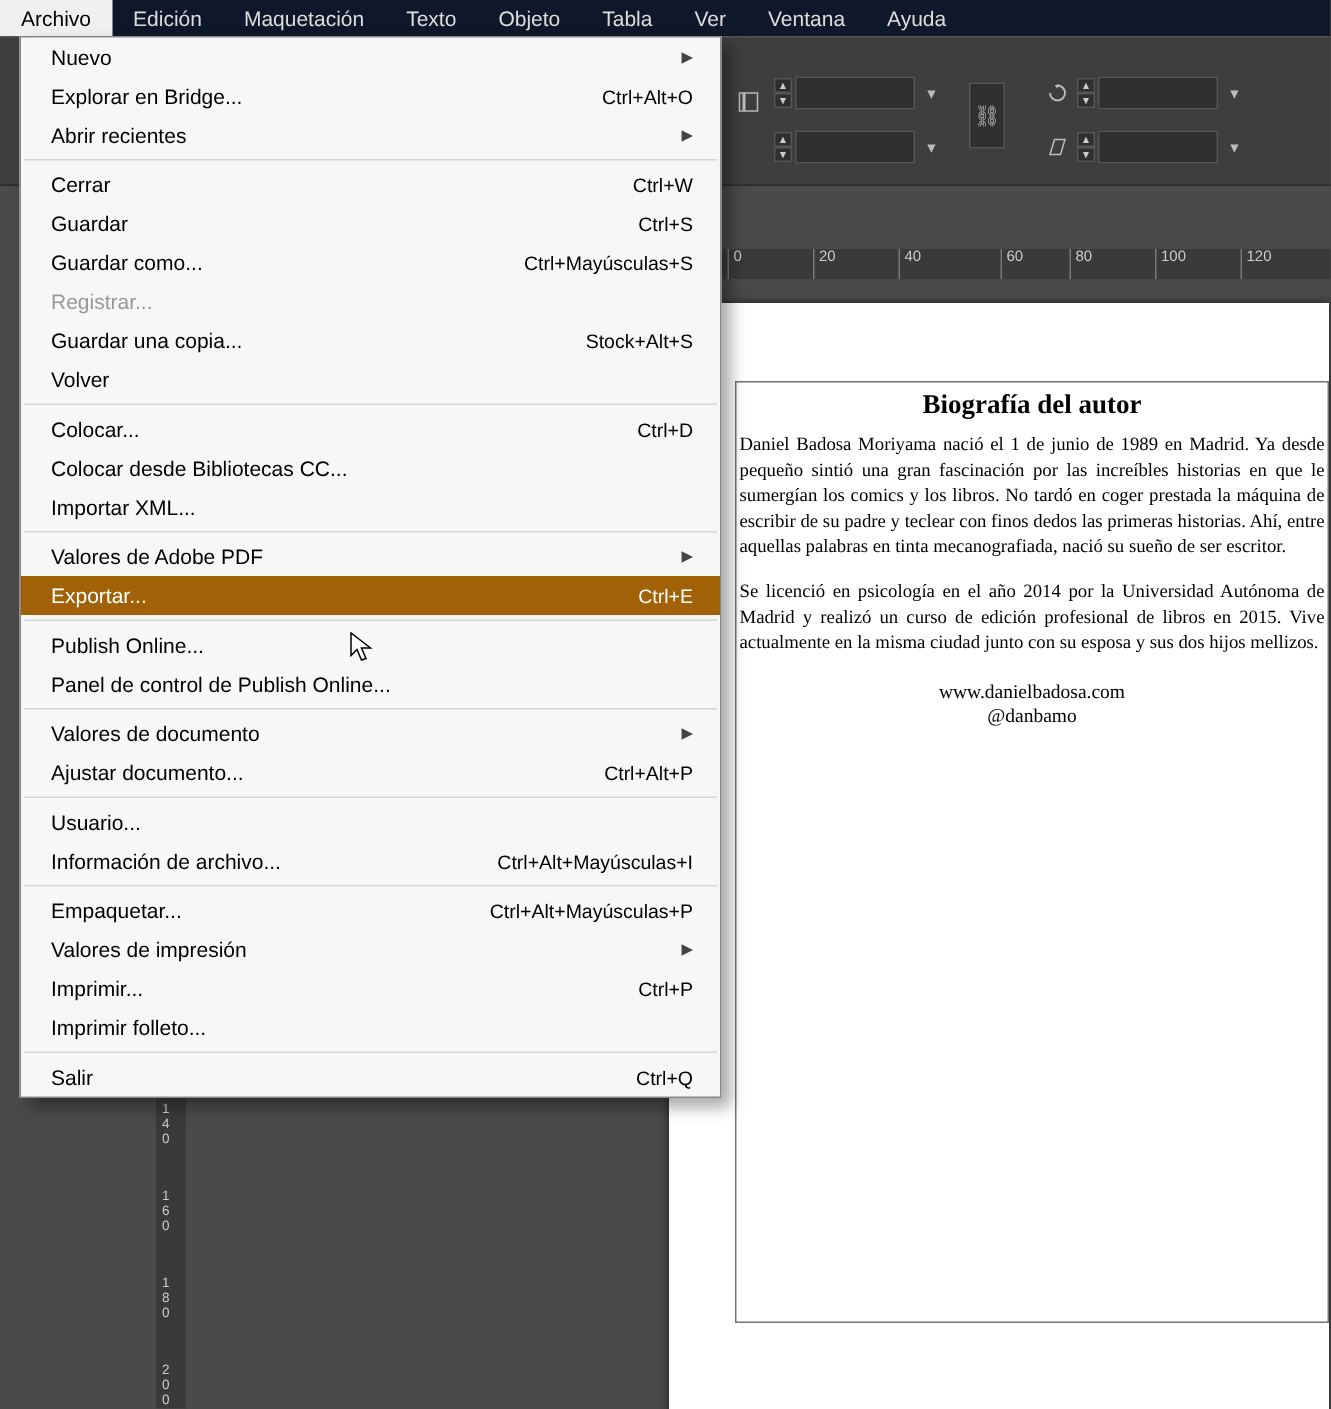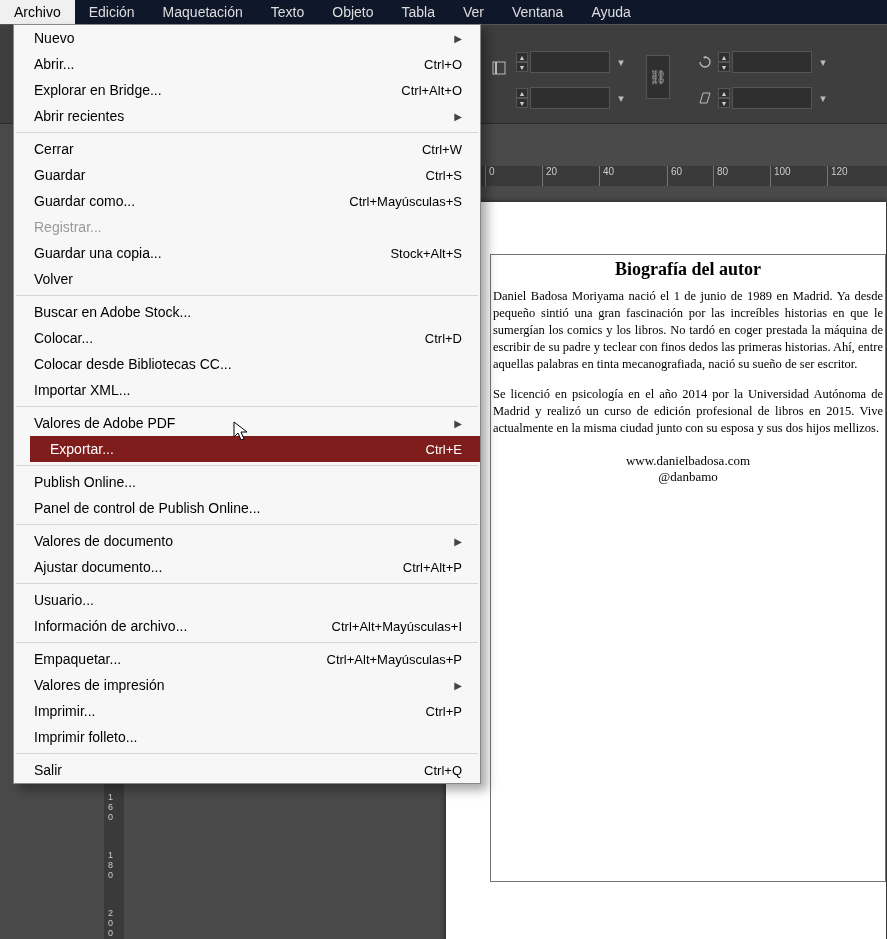--- a/index.html
+++ b/index.html
@@ -96,23 +96,22 @@
   .dropdown .row {
     height: 26px;
     display: flex;
     align-items: center;
     padding: 0 18px 0 20px;
     justify-content: space-between;
     white-space: nowrap;
     gap: 28px;
   }
   .dropdown .row.highlight {
-    background: #7f1d1d;
+    background: #a16207;
     color: #fff;
-    margin-left: 16px;
   }
   .dropdown .row.disabled { color: #999; }
   .dropdown .sep {
     height: 1px;
     background: #d5d5d5;
     margin: 3px 2px;
   }
   .dropdown .shortcut { color: inherit; font-size: 13px; }
   .dropdown .row .submenu-arrow { font-size: 10px; color:#444; }
 
@@ -312,24 +311,20 @@
     </div>
   </div>
 </div>
 
 <div class="dropdown" id="dropdown">
     <div class="row">
       <span>Nuevo</span>
       <span class="submenu-arrow">▶</span>
     </div>
     <div class="row">
-      <span>Abrir...</span>
-      <span class="shortcut">Ctrl+O</span>
-    </div>
-    <div class="row">
       <span>Explorar en Bridge...</span>
       <span class="shortcut">Ctrl+Alt+O</span>
     </div>
     <div class="row">
       <span>Abrir recientes</span>
       <span class="submenu-arrow">▶</span>
     </div>
     <div class="sep"></div>
     <div class="row">
       <span>Cerrar</span>
@@ -349,24 +344,20 @@
     </div>
     <div class="row">
       <span>Guardar una copia...</span>
       <span class="shortcut">Stock+Alt+S</span>
     </div>
     <div class="row">
       <span>Volver</span>
       <span class="shortcut"></span>
     </div>
     <div class="sep"></div>
-    <div class="row">
-      <span>Buscar en Adobe Stock...</span>
-      <span class="shortcut"></span>
-    </div>
     <div class="row">
       <span>Colocar...</span>
       <span class="shortcut">Ctrl+D</span>
     </div>
     <div class="row">
       <span>Colocar desde Bibliotecas CC...</span>
       <span class="shortcut"></span>
     </div>
     <div class="row">
       <span>Importar XML...</span>

